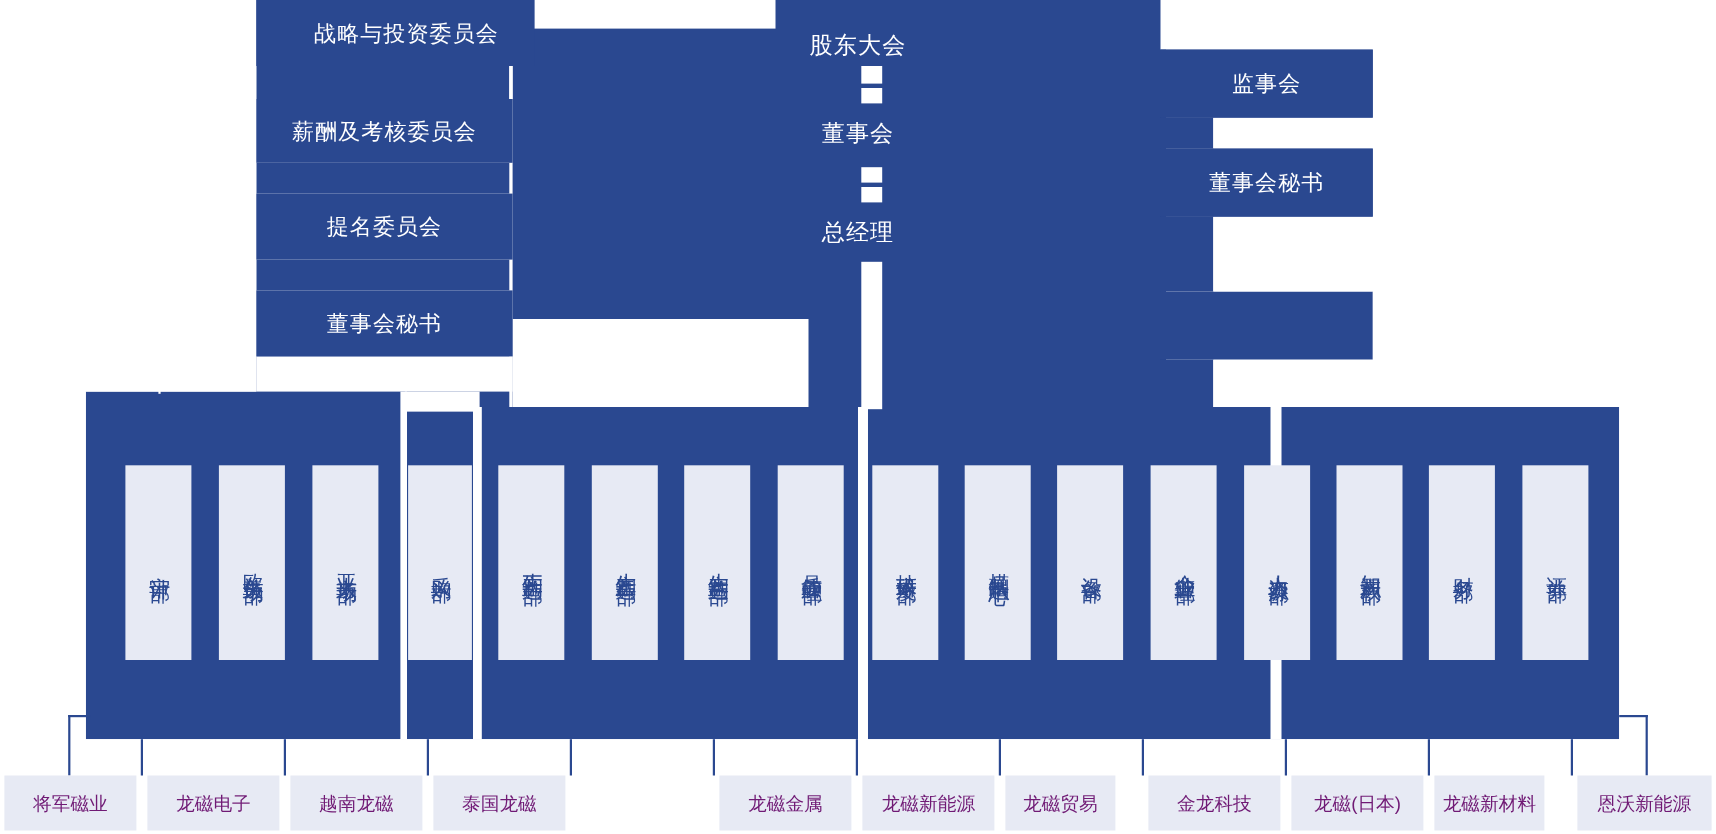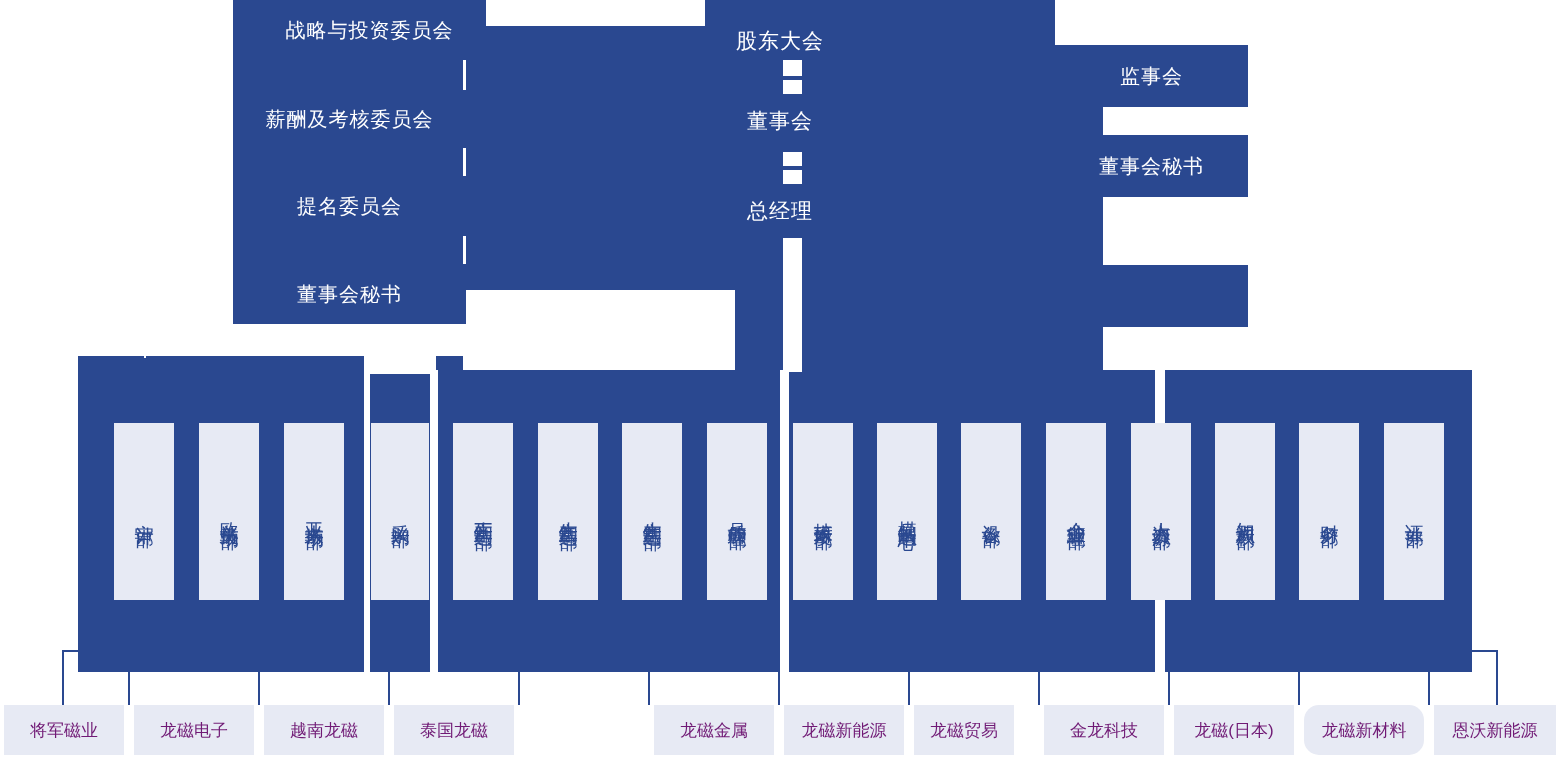--- a/index.html
+++ b/index.html
@@ -190,16 +190,16 @@
 
   <div class="sub" style="left:4px;top:705px;width:120px;height:50px;">将军磁业</div>
   <div class="sub" style="left:134px;top:705px;width:120px;height:50px;">龙磁电子</div>
   <div class="sub" style="left:264px;top:705px;width:120px;height:50px;">越南龙磁</div>
   <div class="sub" style="left:394px;top:705px;width:120px;height:50px;">泰国龙磁</div>
   <div class="sub" style="left:654px;top:705px;width:120px;height:50px;">龙磁金属</div>
   <div class="sub" style="left:784px;top:705px;width:120px;height:50px;">龙磁新能源</div>
   <div class="sub" style="left:914px;top:705px;width:100px;height:50px;">龙磁贸易</div>
   <div class="sub" style="left:1044px;top:705px;width:120px;height:50px;">金龙科技</div>
   <div class="sub" style="left:1174px;top:705px;width:120px;height:50px;">龙磁(日本)</div>
-  <div class="sub" style="left:1304px;top:705px;width:120px;height:50px;border-radius:15px;">龙磁新材料</div>
+  <div class="sub" style="left:1304px;top:705px;width:100px;height:50px;">龙磁新材料</div>
   <div class="sub" style="left:1434px;top:705px;width:122px;height:50px;">恩沃新能源</div>
 
 </div>
 
 </body></html>

